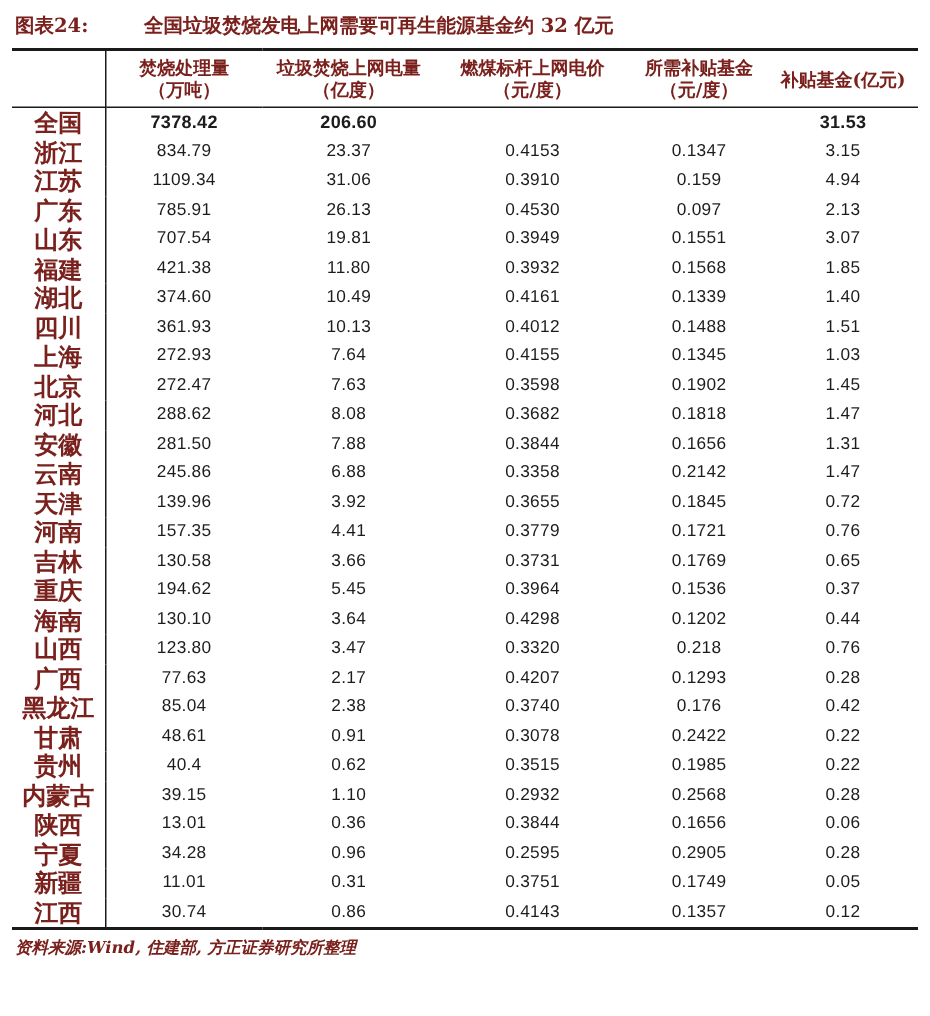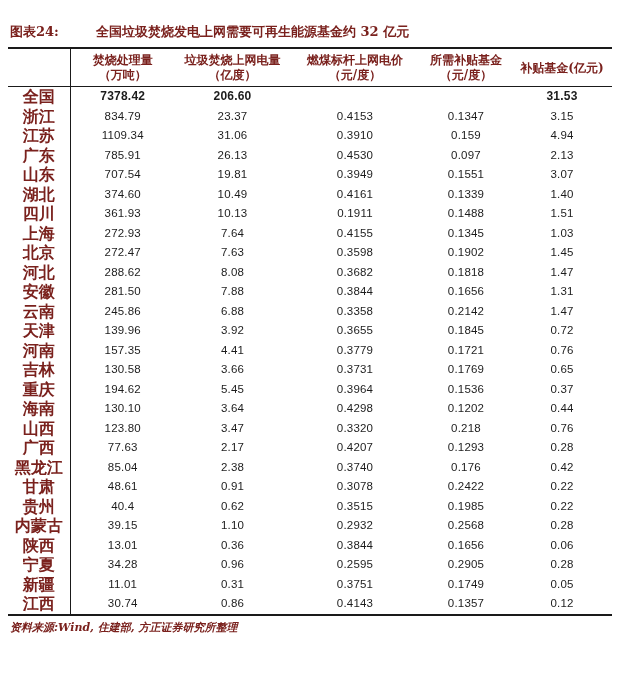--- a/index.html
+++ b/index.html
@@ -6,21 +6,21 @@
     --accent:#7a211d;
     --ink:#1c1c1c;
     --line:#1a1a1a;
   }
   html,body{margin:0;padding:0;background:#ffffff;}
   body{
     width:620px;height:677px;overflow:hidden;
     font-family:"DejaVu Serif","Liberation Serif",serif;
     color:var(--ink);
   }
-  .page{padding:20px 8px 0 8px;}
+  .page{padding:5px 8px 0 8px;}
 
   
   .fig-header{
     display:flex;align-items:baseline;
     font-size:13px;font-weight:bold;color:var(--accent);
     padding:3px 0 6px 2px;
   }
   .fig-label{width:86px;flex:0 0 86px;}
   .fig-title{flex:1;}
 
@@ -141,32 +141,40 @@
         </tr>
         <tr>
           <td class="region">山东</td>
           <td class="num">707.54</td>
           <td class="num">19.81</td>
           <td class="num">0.3949</td>
           <td class="num">0.1551</td>
           <td class="num">3.07</td>
         </tr>
         <tr>
+          <td class="region">福建</td>
+          <td class="num">421.38</td>
+          <td class="num">11.80</td>
+          <td class="num">0.3932</td>
+          <td class="num">0.1568</td>
+          <td class="num">1.85</td>
+        </tr>
+        <tr>
           <td class="region">湖北</td>
           <td class="num">374.60</td>
           <td class="num">10.49</td>
           <td class="num">0.4161</td>
           <td class="num">0.1339</td>
           <td class="num">1.40</td>
         </tr>
         <tr>
           <td class="region">四川</td>
           <td class="num">361.93</td>
           <td class="num">10.13</td>
-          <td class="num">0.1911</td>
+          <td class="num">0.4012</td>
           <td class="num">0.1488</td>
           <td class="num">1.51</td>
         </tr>
         <tr>
           <td class="region">上海</td>
           <td class="num">272.93</td>
           <td class="num">7.64</td>
           <td class="num">0.4155</td>
           <td class="num">0.1345</td>
           <td class="num">1.03</td>

